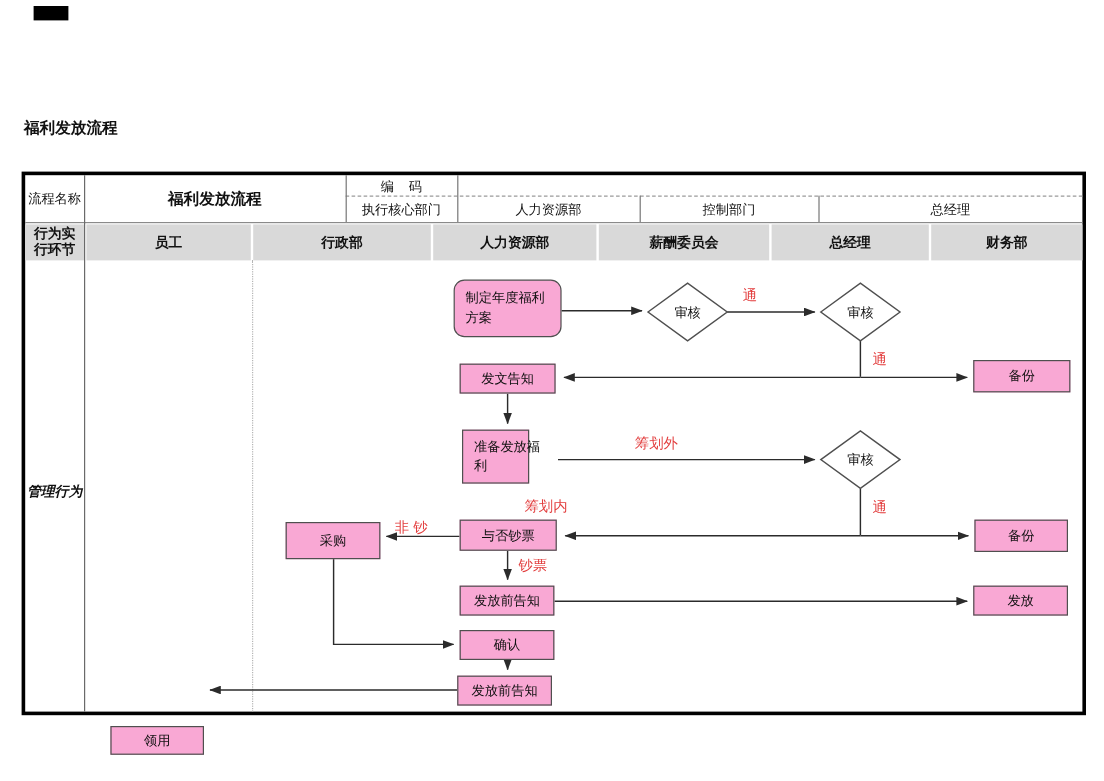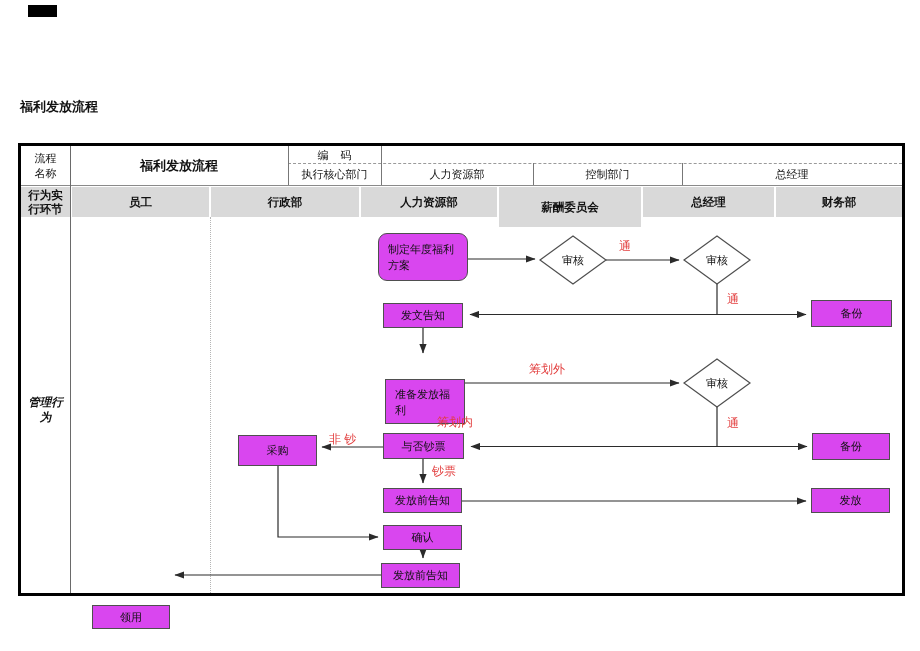--- a/index.html
+++ b/index.html
@@ -5,29 +5,29 @@
   html,body{margin:0;padding:0;background:#fff;}
   .page{position:relative;width:920px;height:651px;background:#ffffff;overflow:hidden;
         font-family:"Liberation Sans","DejaVu Sans",sans-serif;color:#111;}
   .artifact{position:absolute;left:28px;top:5px;width:29px;height:12px;background:#000;}
   .doc-title{position:absolute;left:20px;top:98px;font-size:13px;font-weight:bold;margin:0;}
   
   .frame{position:absolute;left:18px;top:143px;width:887px;height:453px;border:3px solid #000;box-sizing:border-box;}
   
   .cell{position:absolute;display:flex;align-items:center;justify-content:center;
         font-size:11px;box-sizing:border-box;white-space:pre;}
-  .cell.two{flex-direction:column;line-height:15px;}
+  .cell.two{flex-direction:row;line-height:15px;}
   .pname{font-weight:bold;font-size:13px;}
   .lane{position:absolute;background:#d9d9d9;display:flex;align-items:center;justify-content:center;
         font-size:11.5px;font-weight:bold;box-sizing:border-box;}
   .lane.two{flex-direction:column;line-height:14px;}
   .hline{position:absolute;height:0;}
   .vline{position:absolute;width:0;}
   
-  .node{position:absolute;background:#d946ef;border:1px solid #4f4f4f;box-sizing:border-box;
+  .node{position:absolute;background:#f9a8d4;border:1px solid #4f4f4f;box-sizing:border-box;
         display:flex;align-items:center;justify-content:center;font-size:11px;z-index:2;white-space:nowrap;}
   .node.ml{flex-direction:column;align-items:flex-start;justify-content:center;padding-left:9px;line-height:16px;}
   .node.rounded{border-radius:9px;}
   .dlabel{position:absolute;width:66px;text-align:center;font-size:11px;z-index:3;}
   .rl{position:absolute;font-size:12px;color:#e23c3c;z-index:3;white-space:pre;}
   svg.wires{position:absolute;left:0;top:0;z-index:1;}
 </style>
 </head>
 <body>
 
@@ -58,21 +58,21 @@
   <div class="vline" style="left:533px;top:163px;height:22px;border-left:1px solid #777;"></div>
   <div class="vline" style="left:682px;top:163px;height:22px;border-left:1px solid #777;"></div>
 
   <div class="lane two" style="left:21px;top:187px;width:49px;height:30px;">
     <span>行为实</span>
     <span>行环节</span>
   </div>
   <div class="lane" style="left:72px;top:187px;width:137px;height:30px;">员工</div>
   <div class="lane" style="left:211px;top:187px;width:148px;height:30px;">行政部</div>
   <div class="lane" style="left:361px;top:187px;width:136px;height:30px;">人力资源部</div>
-  <div class="lane" style="left:499px;top:187px;width:142px;height:40px;">薪酬委员会</div>
+  <div class="lane" style="left:499px;top:187px;width:142px;height:30px;">薪酬委员会</div>
   <div class="lane" style="left:643px;top:187px;width:131px;height:30px;">总经理</div>
   <div class="lane" style="left:776px;top:187px;width:126px;height:30px;">财务部</div>
 
   <div class="vline" style="left:210px;top:217px;height:376px;border-left:1px dotted #b5b5b5;"></div>
   <div class="cell two" style="left:21px;top:384px;width:49px;height:52px;font-weight:bold;font-size:11.5px;font-style:italic;">
     <span>管理行</span>
     <span>为</span>
   </div>
 
   <svg class="wires" width="920" height="651" viewBox="0 0 920 651">
@@ -109,21 +109,21 @@
   <span class="dlabel" style="left:540px;top:253px;">审核</span>
   <span class="dlabel" style="left:684px;top:253px;">审核</span>
   <span class="dlabel" style="left:684px;top:376px;">审核</span>
 
   <div class="node ml rounded" style="left:378px;top:233px;width:90px;height:48px;">
     <span>制定年度福利</span>
     <span>方案</span>
   </div>
   <div class="node" style="left:383px;top:303px;width:80px;height:25px;">发文告知</div>
   <div class="node" style="left:811px;top:300px;width:81px;height:27px;">备份</div>
-  <div class="node ml" style="left:385px;top:358px;width:80px;height:45px;margin-top:21px;">
+  <div class="node ml" style="left:385px;top:358px;width:56px;height:45px;">
     <span>准备发放福</span>
     <span>利</span>
   </div>
   <div class="node" style="left:383px;top:433px;width:81px;height:26px;">与否钞票</div>
   <div class="node" style="left:238px;top:435px;width:79px;height:31px;">采购</div>
   <div class="node" style="left:812px;top:433px;width:78px;height:27px;">备份</div>
   <div class="node" style="left:383px;top:488px;width:79px;height:25px;">发放前告知</div>
   <div class="node" style="left:811px;top:488px;width:79px;height:25px;">发放</div>
   <div class="node" style="left:383px;top:525px;width:79px;height:25px;">确认</div>
   <div class="node" style="left:381px;top:563px;width:79px;height:25px;">发放前告知</div>

